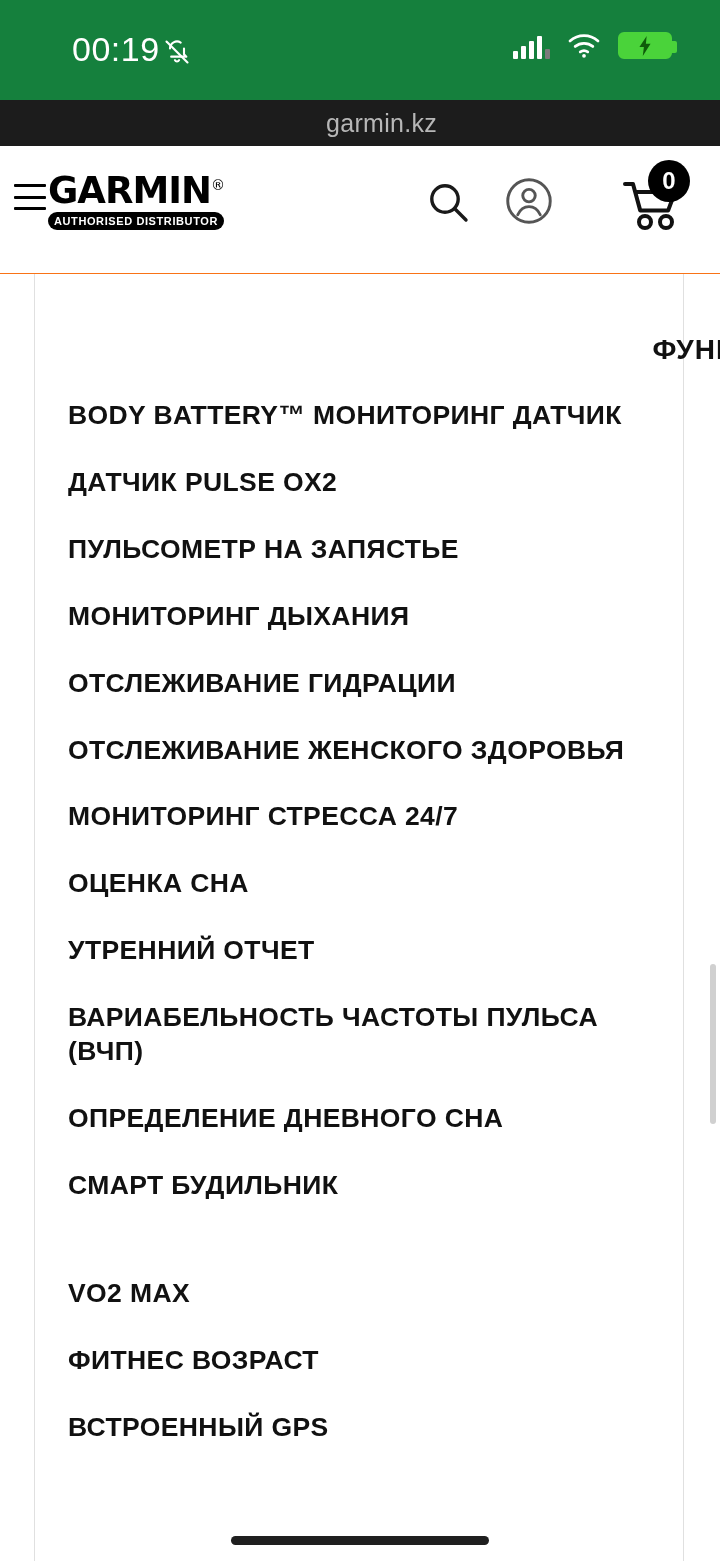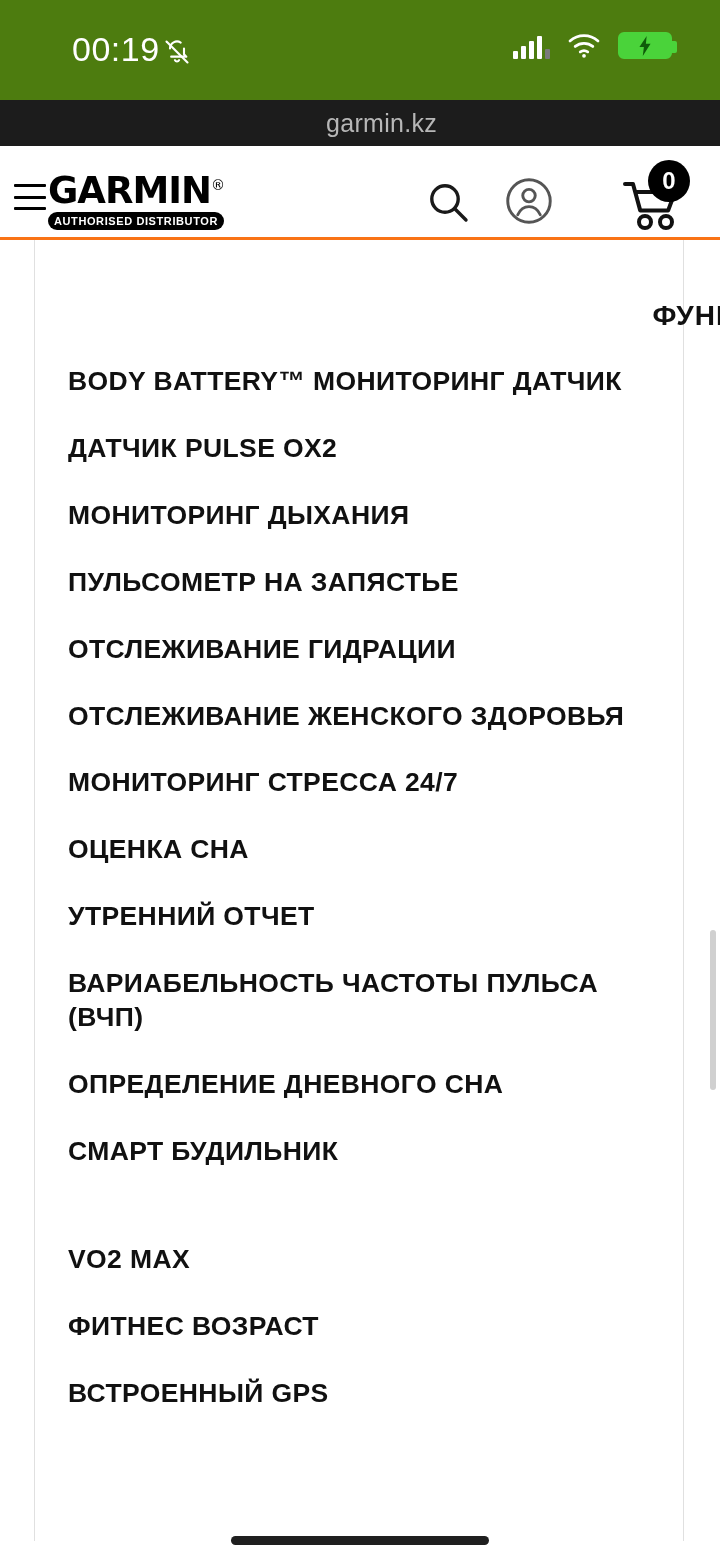--- a/index.html
+++ b/index.html
@@ -15,21 +15,21 @@
     width: 720px;
     height: 1561px;
     background: #ffffff;
     overflow: hidden;
   }
 
   
   .statusbar {
     position: relative;
     height: 146px;
-    background: #4d7c0f;
+    background: #15803d;
     color: #ffffff;
   }
   .status-clock {
     position: absolute;
     left: 72px;
     top: 30px;
     font-size: 34px;
     font-weight: 500;
     letter-spacing: 0.5px;
     color: #ffffff;
@@ -109,23 +109,23 @@
   .urlbar span {
     color: #b7b7b7;
     font-size: 25px;
     letter-spacing: 0.3px;
     margin-left: 43px;
   }
 
   
   .site-header {
     position: relative;
-    height: 94px;
-    background: #ffffff;
-    border-bottom: 3px solid #f97316;
+    height: 128px;
+    background: #ffffff;
+    border-bottom: 1px solid #f97316;
   }
   .hamburger {
     position: absolute;
     left: 14px;
     top: 38px;
     width: 32px;
     height: 26px;
     display: flex;
     flex-direction: column;
     justify-content: space-between;
@@ -348,22 +348,22 @@
 
   <div class="content">
     <div class="rail-left"></div>
     <div class="rail-right"></div>
 
     <div class="section-title">ФУНК</div>
 
     <div class="feature-list">
       <div class="feature">BODY BATTERY™ МОНИТОРИНГ ДАТЧИК</div>
       <div class="feature">ДАТЧИК PULSE OX2</div>
+      <div class="feature">ПУЛЬСОМЕТР НА ЗАПЯСТЬЕ</div>
       <div class="feature">МОНИТОРИНГ ДЫХАНИЯ</div>
-      <div class="feature">ПУЛЬСОМЕТР НА ЗАПЯСТЬЕ</div>
       <div class="feature">ОТСЛЕЖИВАНИЕ ГИДРАЦИИ</div>
       <div class="feature">ОТСЛЕЖИВАНИЕ ЖЕНСКОГО ЗДОРОВЬЯ</div>
       <div class="feature">МОНИТОРИНГ СТРЕССА 24/7</div>
       <div class="feature">ОЦЕНКА СНА</div>
       <div class="feature">УТРЕННИЙ ОТЧЕТ</div>
       <div class="feature">ВАРИАБЕЛЬНОСТЬ ЧАСТОТЫ ПУЛЬСА (ВЧП)</div>
       <div class="feature">ОПРЕДЕЛЕНИЕ ДНЕВНОГО СНА</div>
       <div class="feature gap-after">СМАРТ БУДИЛЬНИК</div>
       <div class="feature">VO2 MAX</div>
       <div class="feature">ФИТНЕС ВОЗРАСТ</div>

